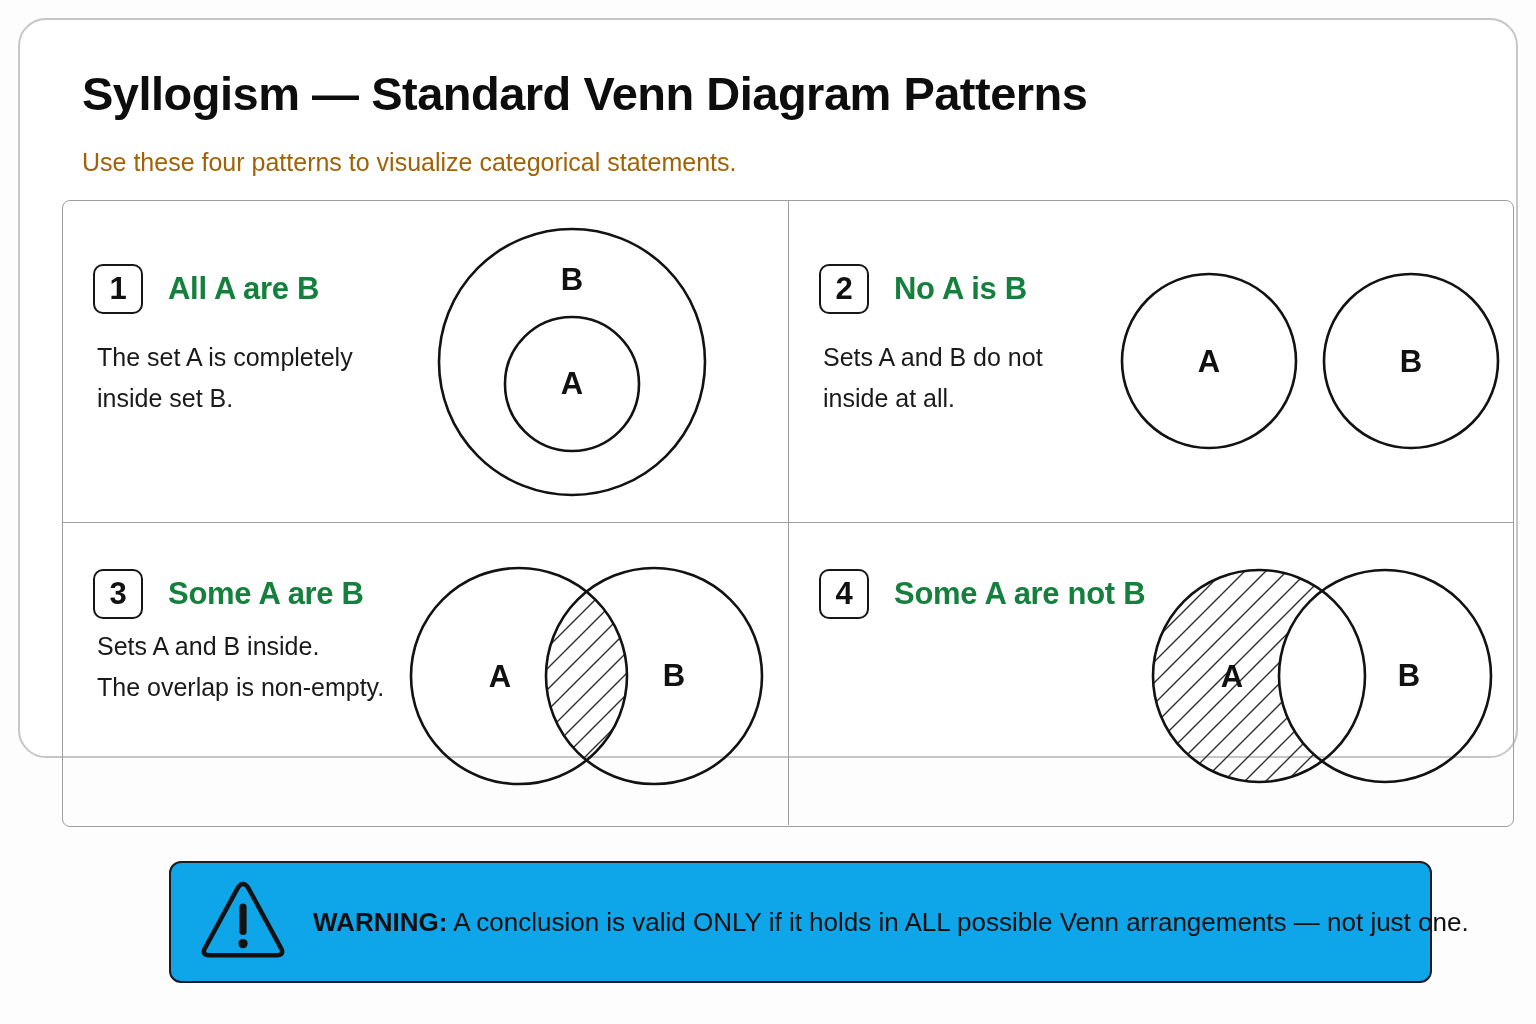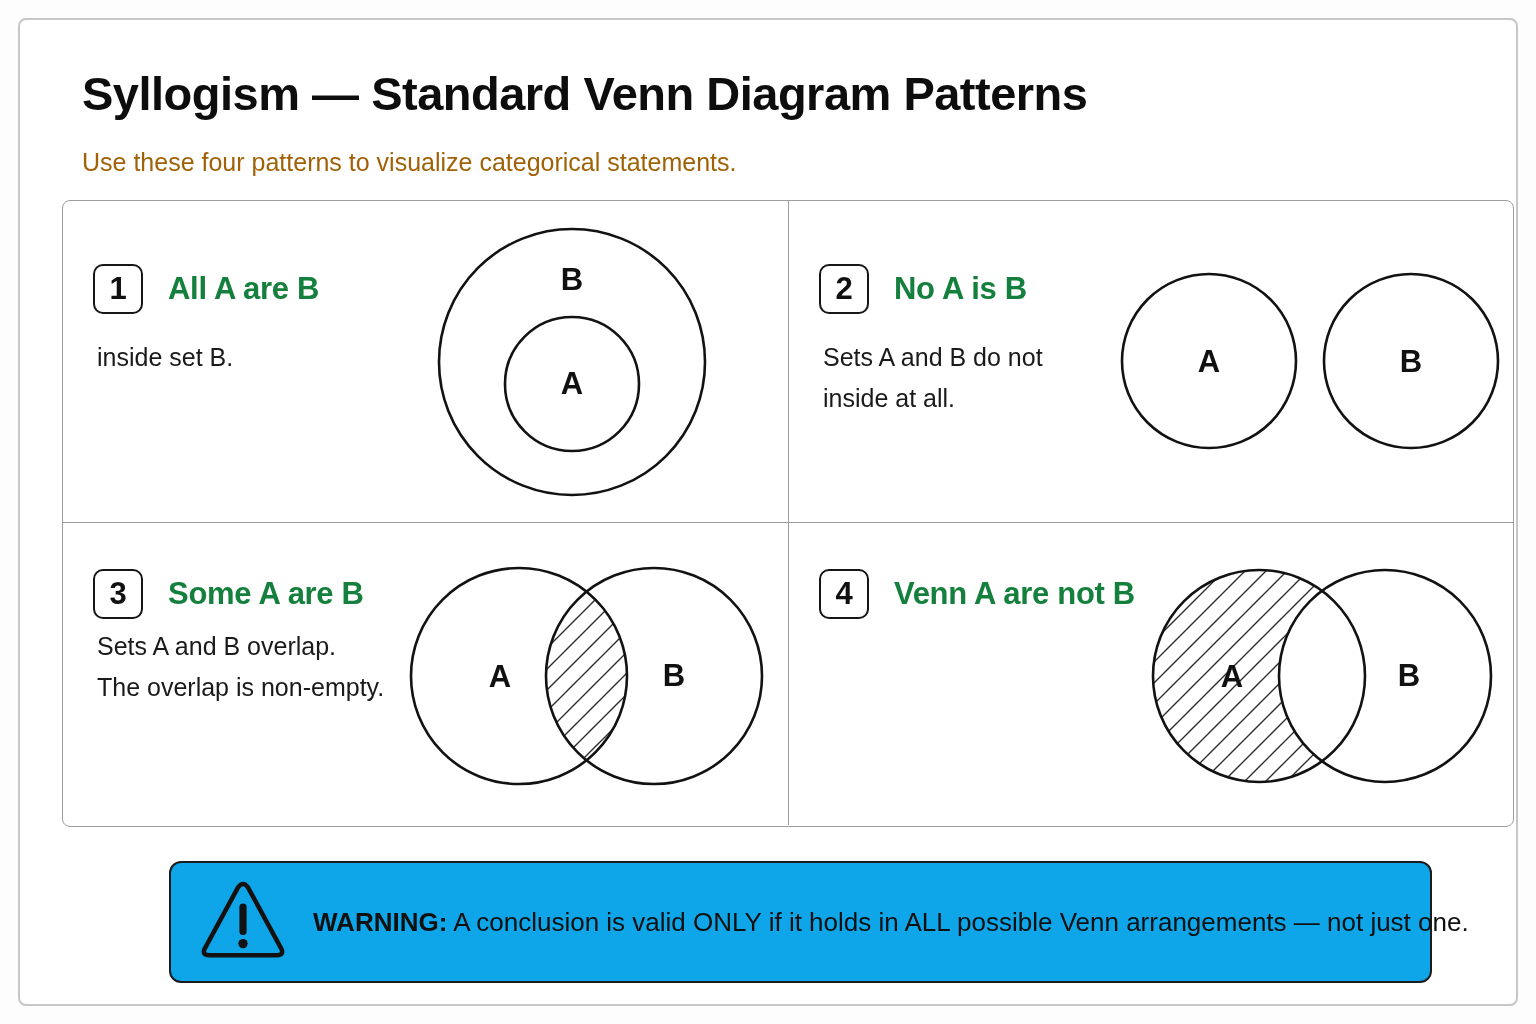--- a/index.html
+++ b/index.html
@@ -1,21 +1,21 @@
 <!DOCTYPE html>
 <html><head>
 <meta charset="utf-8">
 <style>
   * { margin: 0; padding: 0; box-sizing: border-box; }
   html, body { width: 1536px; height: 1024px; background: #fdfdfd; overflow: hidden; }
   body { font-family: "Liberation Sans", "DejaVu Sans", sans-serif; color: #111; position: relative; }
 
   .card {
-    position: absolute; left: 18px; top: 18px; width: 1500px; height: 988px;
-    background: #ffffff; border: 2px solid #c6c6c6; border-radius: 8px;
+    position: absolute; left: 18px; top: 18px; width: 1500px; height: 740px;
+    background: #ffffff; border: 2px solid #c6c6c6; border-radius: 28px;
   }
 
   .page-title {
     position: absolute; left: 62px; top: 44px;
     font-size: 47px; font-weight: bold; letter-spacing: -0.5px; color: #0d0d0d;
     line-height: 60px; white-space: nowrap;
   }
   .page-subtitle {
     position: absolute; left: 62px; top: 126px;
     font-size: 25px; color: #a16207; line-height: 32px; white-space: nowrap;
@@ -73,20 +73,21 @@
   <div class="page-subtitle">Use these four patterns to visualize categorical statements.</div>
 
   <div class="grid">
 
     <div class="quad q1 row1">
       <div class="q-header">
         <div class="badge">1</div>
         <div class="q-title">All A are B</div>
       </div>
       <div class="q-desc">
+        <div>The set A is completely</div>
         <div>inside set B.</div>
       </div>
       <svg class="q-svg" width="725" height="321" viewBox="0 0 725 321">
         <circle class="venn-stroke" cx="509" cy="161" r="133"></circle>
         <circle class="venn-stroke" cx="509" cy="183" r="67"></circle>
         <text class="venn-label" x="509" y="89">B</text>
         <text class="venn-label" x="509" y="193">A</text>
       </svg>
     </div>
 
@@ -106,21 +107,21 @@
         <text class="venn-label" x="622" y="171">B</text>
       </svg>
     </div>
 
     <div class="quad q3 row2">
       <div class="q-header">
         <div class="badge">3</div>
         <div class="q-title">Some A are B</div>
       </div>
       <div class="q-desc">
-        <div>Sets A and B overlap.</div>
+        <div>Sets A and B inside.</div>
         <div>The overlap is non-empty.</div>
       </div>
       <svg class="q-svg" width="725" height="302" viewBox="0 0 725 302">
         <defs>
           <pattern id="hatch3" patternUnits="userSpaceOnUse" width="21" height="21">
             <path d="M -5.25,5.25 L 5.25,-5.25 M 0,21 L 21,0 M 15.75,26.25 L 26.25,15.75" stroke="#2e2e2e" stroke-width="1.4" fill="none"></path>
           </pattern>
           <clipPath id="clipA3">
               <circle cx="456" cy="153" r="108"></circle>
             </clipPath>
@@ -129,21 +130,21 @@
         <circle class="venn-stroke" cx="456" cy="153" r="108"></circle>
         <circle class="venn-stroke" cx="591" cy="153" r="108"></circle>
         <text class="venn-label" x="437" y="164">A</text>
         <text class="venn-label" x="611" y="163">B</text>
       </svg>
     </div>
 
     <div class="quad q4 row2">
       <div class="q-header">
         <div class="badge">4</div>
-        <div class="q-title">Venn A are not B</div>
+        <div class="q-title">Some A are not B</div>
       </div>
       <svg class="q-svg" width="724" height="302" viewBox="0 0 724 302">
         <defs>
           <pattern id="hatch4" patternUnits="userSpaceOnUse" width="21" height="21">
             <path d="M -5.25,5.25 L 5.25,-5.25 M 0,21 L 21,0 M 15.75,26.25 L 26.25,15.75" stroke="#2e2e2e" stroke-width="1.4" fill="none"></path>
           </pattern>
           <mask id="maskNotB4">
             <rect x="0" y="0" width="724" height="302" fill="white"></rect>
             <circle cx="596" cy="153" r="106" fill="black"></circle>
           </mask>

